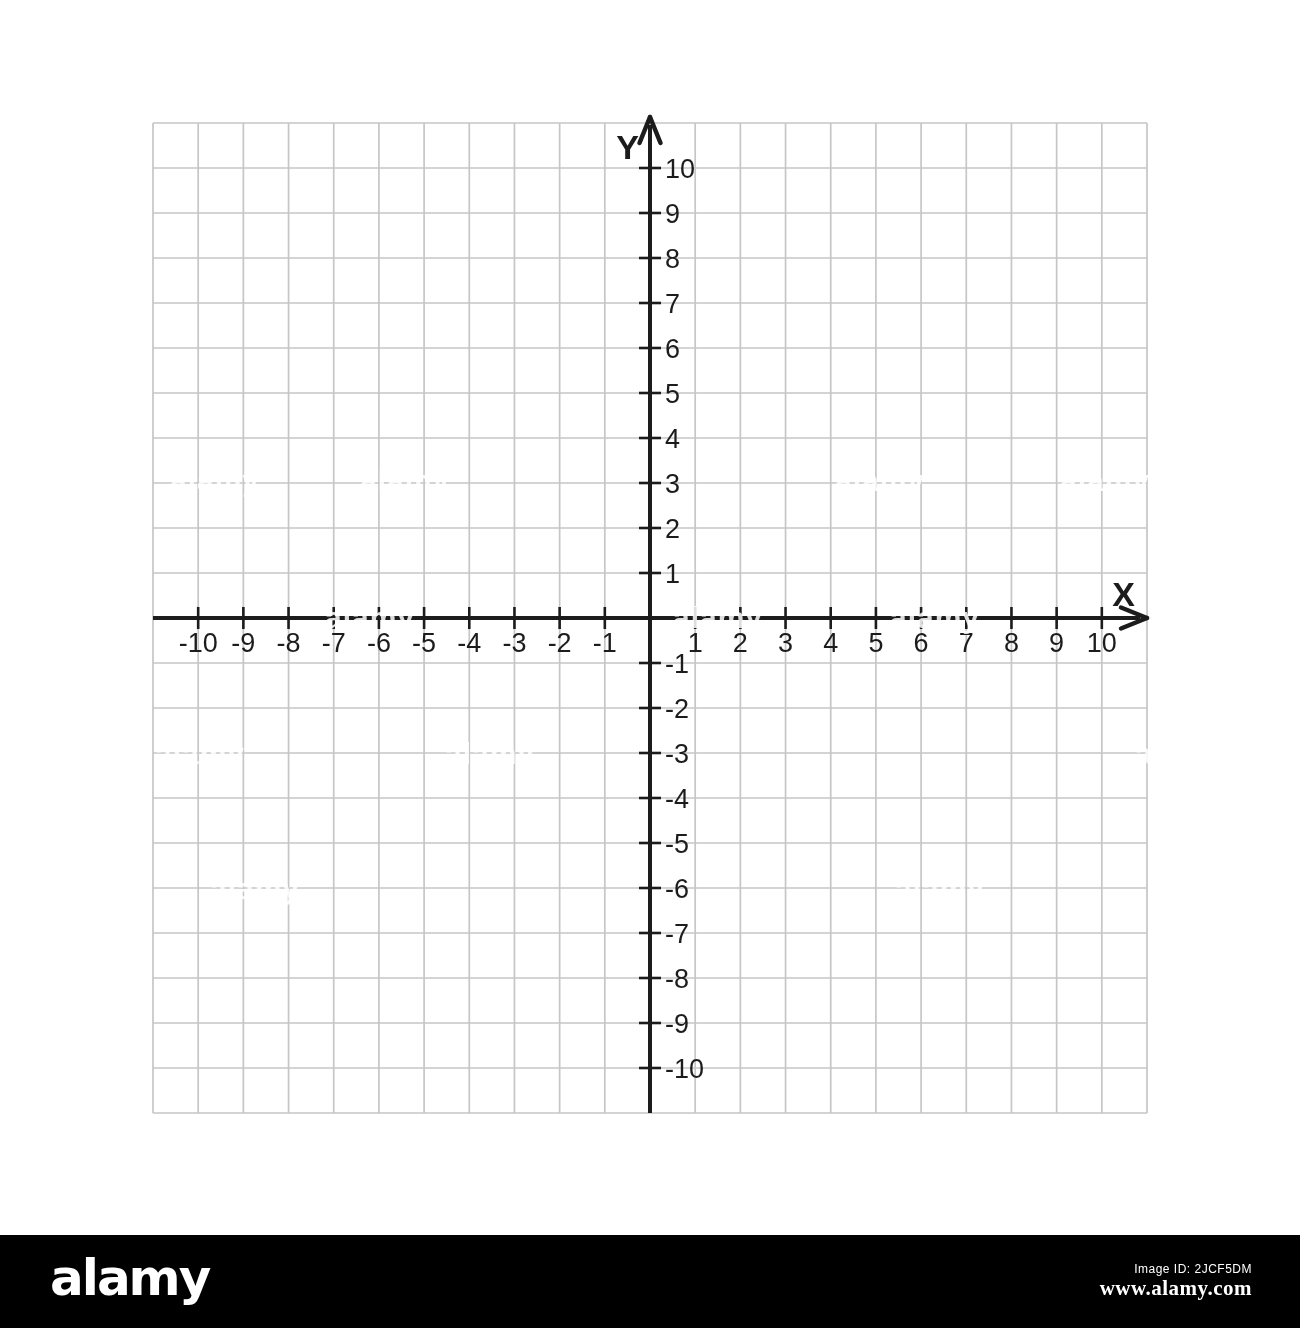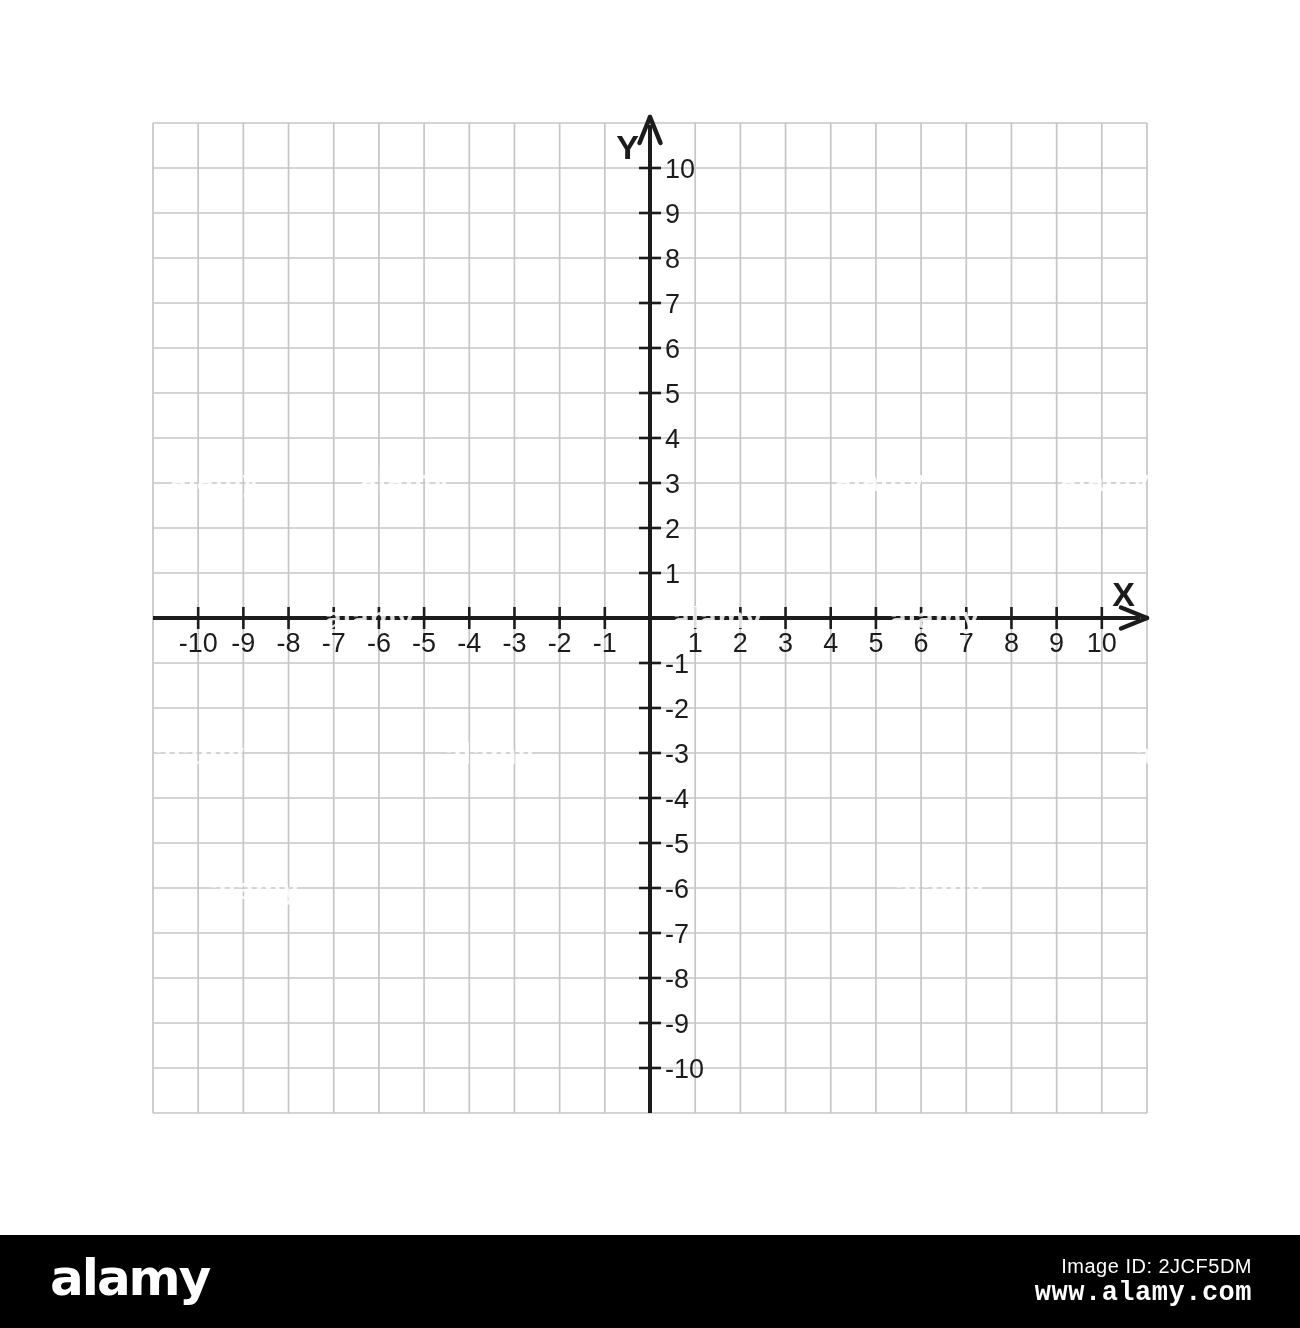--- a/index.html
+++ b/index.html
@@ -39,28 +39,28 @@
     color: #ffffff;
     font-family: "DejaVu Sans", sans-serif;
     font-weight: 800;
     font-size: 50px;
     letter-spacing: -2px;
     line-height: 1;
     padding-bottom: 8px;
   }
   .footer-right { text-align: right; color: #ffffff; }
   .footer-image-id {
-    font-size: 20px;
+    font-size: 12px;
     font-family: "Liberation Sans", sans-serif;
     letter-spacing: 0.5px;
   }
   .footer-site {
-    font-size: 27px;
+    font-size: 21px;
     font-weight: 700;
-    font-family: Liberation Mono, monospace;
+    font-family: Liberation Serif, serif;
     letter-spacing: 0.5px;
   }
 </style>
 </head>
 <body>
 
 <div class="canvas">
 
   <svg id="plot-svg" width="1300" height="1235">
       <line x1="153.00019999999995" y1="123" x2="153.00019999999995" y2="1113" stroke="#c6c6c6" stroke-width="1.7"></line>

